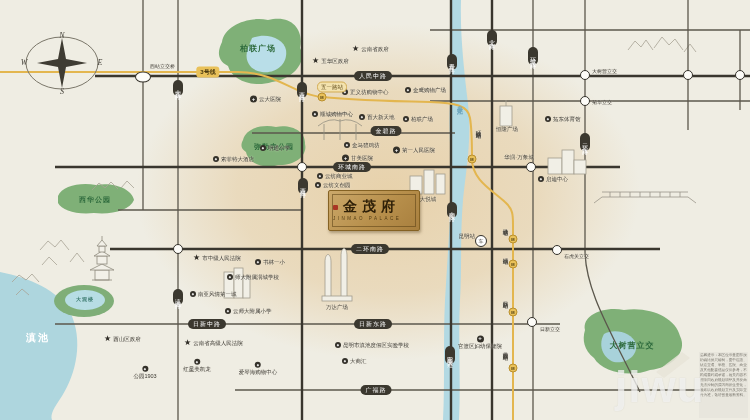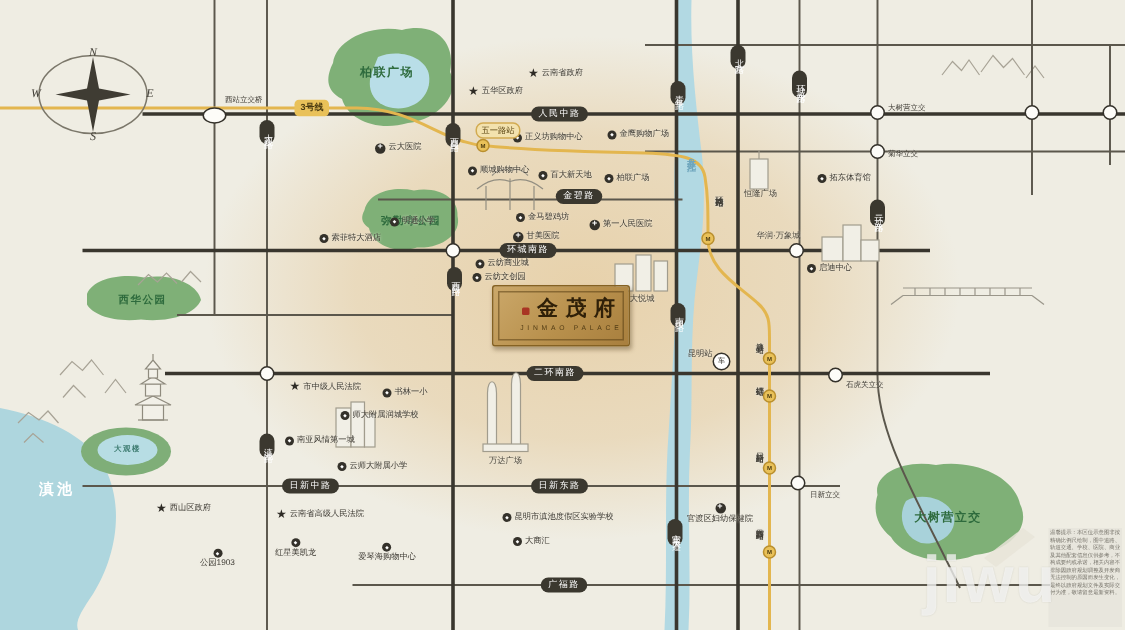--- a/index.html
+++ b/index.html
@@ -52,21 +52,21 @@
       letter-spacing:2px;z-index:3;}
   
   .cmp{position:absolute;font-family:"Liberation Serif",serif;font-style:italic;font-size:8px;
       color:#45423a;transform:translate(-50%,-50%);z-index:3;}
   
   .plaque{position:absolute;left:328px;top:190px;width:90px;height:39px;z-index:5;
       background:linear-gradient(135deg,#cba86a 0%,#b8904c 55%,#a87f3e 100%);
       border:1px solid #856223;border-radius:2px;box-shadow:1px 2px 3px rgba(60,40,10,.35);
       display:flex;align-items:center;justify-content:center;}
   .plaque-in{border:1px solid rgba(90,64,20,.55);width:82px;height:31px;display:flex;
-      flex-direction:column;align-items:flex-end;justify-content:center;}
+      flex-direction:column;align-items:flex-start;justify-content:center;}
   .pl-row{display:flex;align-items:center;gap:3px;}
   .seal{width:5px;height:5px;background:#a93524;border-radius:1px;}
   .pl-title{font-family:"Liberation Serif",serif;font-weight:bold;font-size:14px;
       letter-spacing:5px;color:#2f2008;line-height:1;text-indent:2px;}
   .pl-sub{font-size:4.5px;letter-spacing:2.5px;color:#533d15;margin-top:2px;}
   
   .wm{position:absolute;left:615px;top:362px;font-size:44px;font-weight:bold;
       color:rgba(255,255,255,.68);z-index:6;letter-spacing:1px;text-shadow:0 0 1px rgba(150,150,140,.4);}
   .disc{position:absolute;left:699px;top:352px;width:47px;height:64px;overflow:hidden;
       font-size:3.6px;line-height:1.4;color:#76736a;z-index:3;background:rgba(80,78,70,.04);
@@ -189,21 +189,21 @@
   <span class="cmp" style="left:62px;top:35px">N</span>
   <span class="cmp" style="left:24px;top:62px">W</span>
   <span class="cmp" style="left:100px;top:62px">E</span>
   <span class="cmp" style="left:62px;top:91px">S</span>
 
   <div class="pk" style="left:258px;top:48px;font-size:8px">柏联广场</div>
   <div class="pk" style="left:274px;top:147px;font-size:7px">弥勒寺公园</div>
   <div class="pk" style="left:95px;top:200px;font-size:7px">西华公园</div>
   <div class="pk" style="left:85px;top:299px;font-size:5px;color:#3f7d72">大观楼</div>
   <div class="pk" style="left:632px;top:345px;font-size:8px">大树营立交</div>
-  <div class="wt" style="left:38px;top:326px;font-size:10px">滇池</div>
+  <div class="wt" style="left:38px;top:338px;font-size:10px">滇池</div>
   <div class="rv" style="left:455px;top:100px">盘龙江</div>
 
   <div class="rp" style="left:373px;top:76px">人民中路</div>
   <div class="rp" style="left:386px;top:131px">金碧路</div>
   <div class="rp" style="left:352px;top:167px">环城南路</div>
   <div class="rp" style="left:370px;top:249px">二环南路</div>
   <div class="rp" style="left:207px;top:324px">日新中路</div>
   <div class="rp" style="left:373px;top:324px">日新东路</div>
   <div class="rp" style="left:376px;top:390px">广福路</div>
   <div class="rpv" style="left:178px;top:88px">大观路</div>

